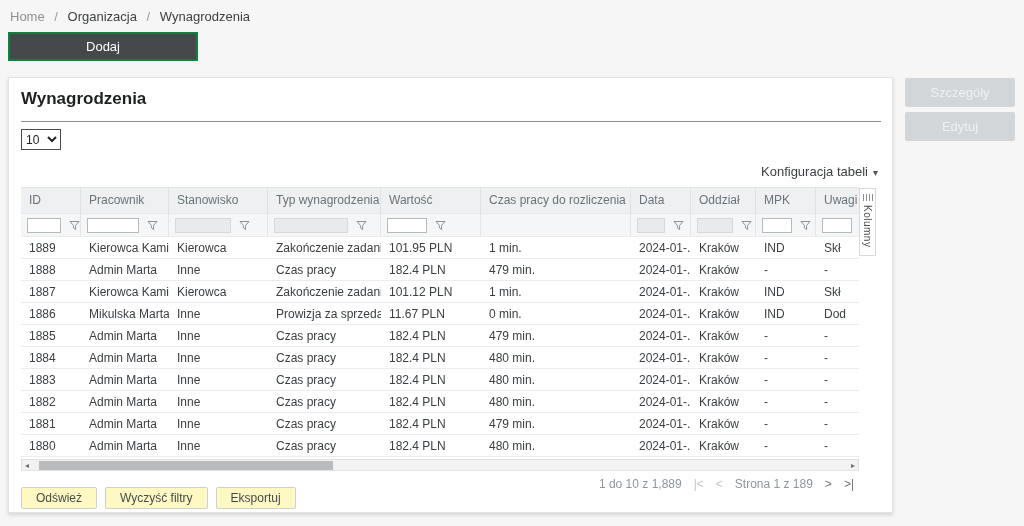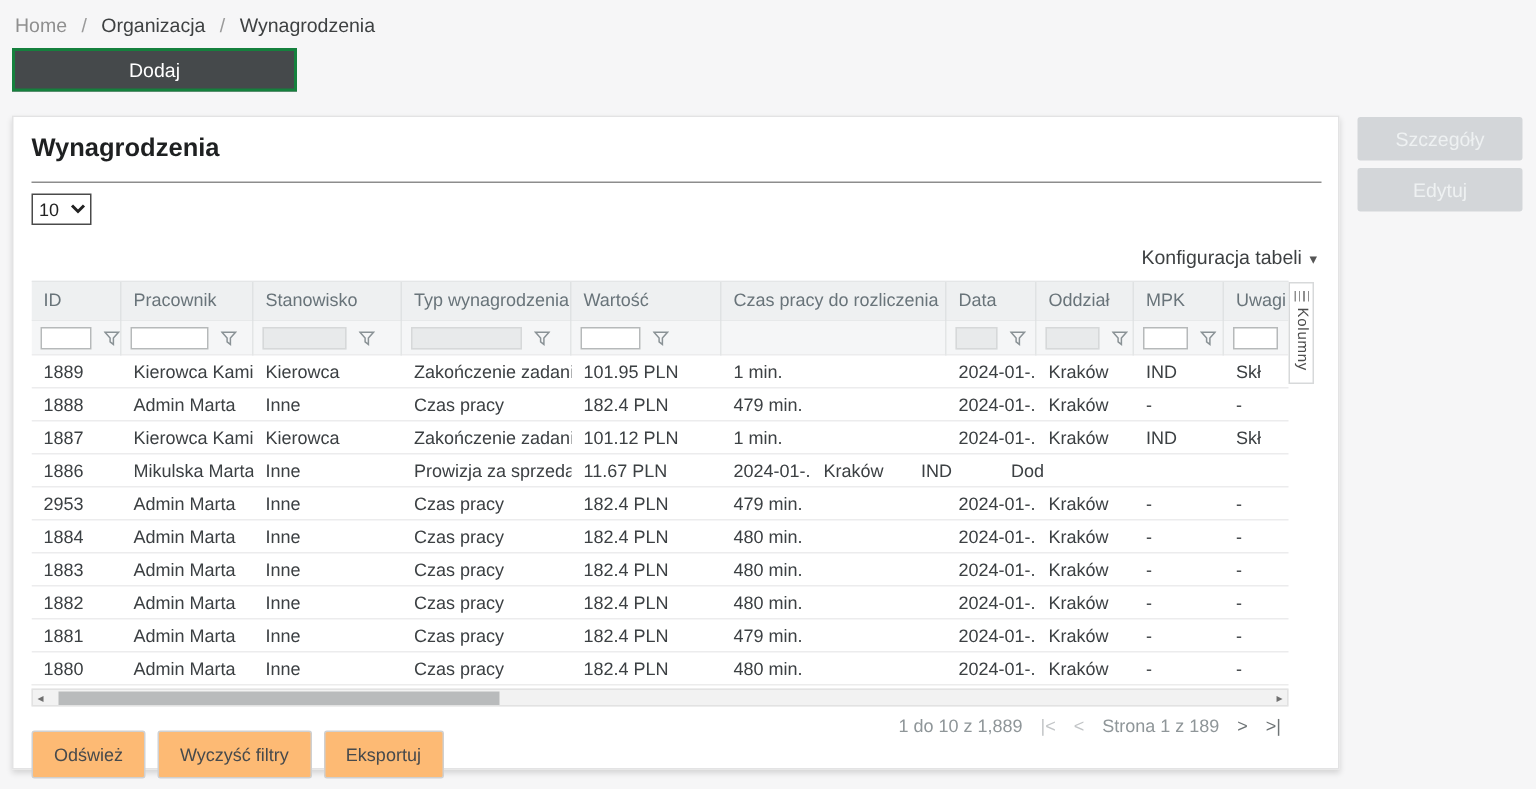--- a/index.html
+++ b/index.html
@@ -58,21 +58,21 @@
   .sb-thumb { position:absolute; left:17px; top:1px; width:294px; height:9px; background:#b9bbbc; cursor:grab; }
 
   
   .pagination { position:absolute; right:38px; top:399px; display:flex; align-items:center; gap:12px;
                 font-size:12px; color:#8f9699; }
   .pg-btn { font-size:12px; color:#6e7476; cursor:pointer; }
   .pg-btn.dis { color:#c2c5c7; }
 
   
   .footer-buttons { position:absolute; left:12px; top:409px; display:flex; gap:8px; }
-  .footer-buttons button { height:32px; padding:0 14px; background:#fdba74; border:1px solid #cfd0d1;
+  .footer-buttons button { height:22px; padding:0 14px; background:#fef9c3; border:1px solid #cfd0d1;
                            border-radius:2px; font-size:12px; color:#474a4c; cursor:pointer;
                            font-family:"Liberation Sans",sans-serif; }
 
   
   .side-btn { position:absolute; left:905px; width:110px; height:29px; background:#d3d6d9;
               border:none; border-radius:2px; color:#eef1f2; font-size:13px;
               font-family:"Liberation Sans",sans-serif; cursor:default; }
 </style>
 </head>
 <body>
@@ -202,27 +202,28 @@
             <div class="td" style="width: 65px;">Kraków</div>
             <div class="td" style="width: 60px;">IND</div>
             <div class="td" style="width: 85px;">Skł</div>
           </div>
           <div class="tr">
             <div class="td" style="width: 60px;">1886</div>
             <div class="td" style="width: 88px;">Mikulska Marta</div>
             <div class="td" style="width: 99px;">Inne</div>
             <div class="td" style="width: 113px;">Prowizja za sprzedaż do...</div>
             <div class="td" style="width: 100px;">11.67 PLN</div>
+            <div class="td" style="width: 150px;">0 min.</div>
             <div class="td" style="width: 60px;">2024-01-...</div>
             <div class="td" style="width: 65px;">Kraków</div>
             <div class="td" style="width: 60px;">IND</div>
             <div class="td" style="width: 85px;">Dod</div>
           </div>
           <div class="tr">
-            <div class="td" style="width: 60px;">2953</div>
+            <div class="td" style="width: 60px;">1885</div>
             <div class="td" style="width: 88px;">Admin Marta</div>
             <div class="td" style="width: 99px;">Inne</div>
             <div class="td" style="width: 113px;">Czas pracy</div>
             <div class="td" style="width: 100px;">182.4 PLN</div>
             <div class="td" style="width: 150px;">479 min.</div>
             <div class="td" style="width: 60px;">2024-01-...</div>
             <div class="td" style="width: 65px;">Kraków</div>
             <div class="td" style="width: 60px;">-</div>
             <div class="td" style="width: 85px;">-</div>
           </div>

